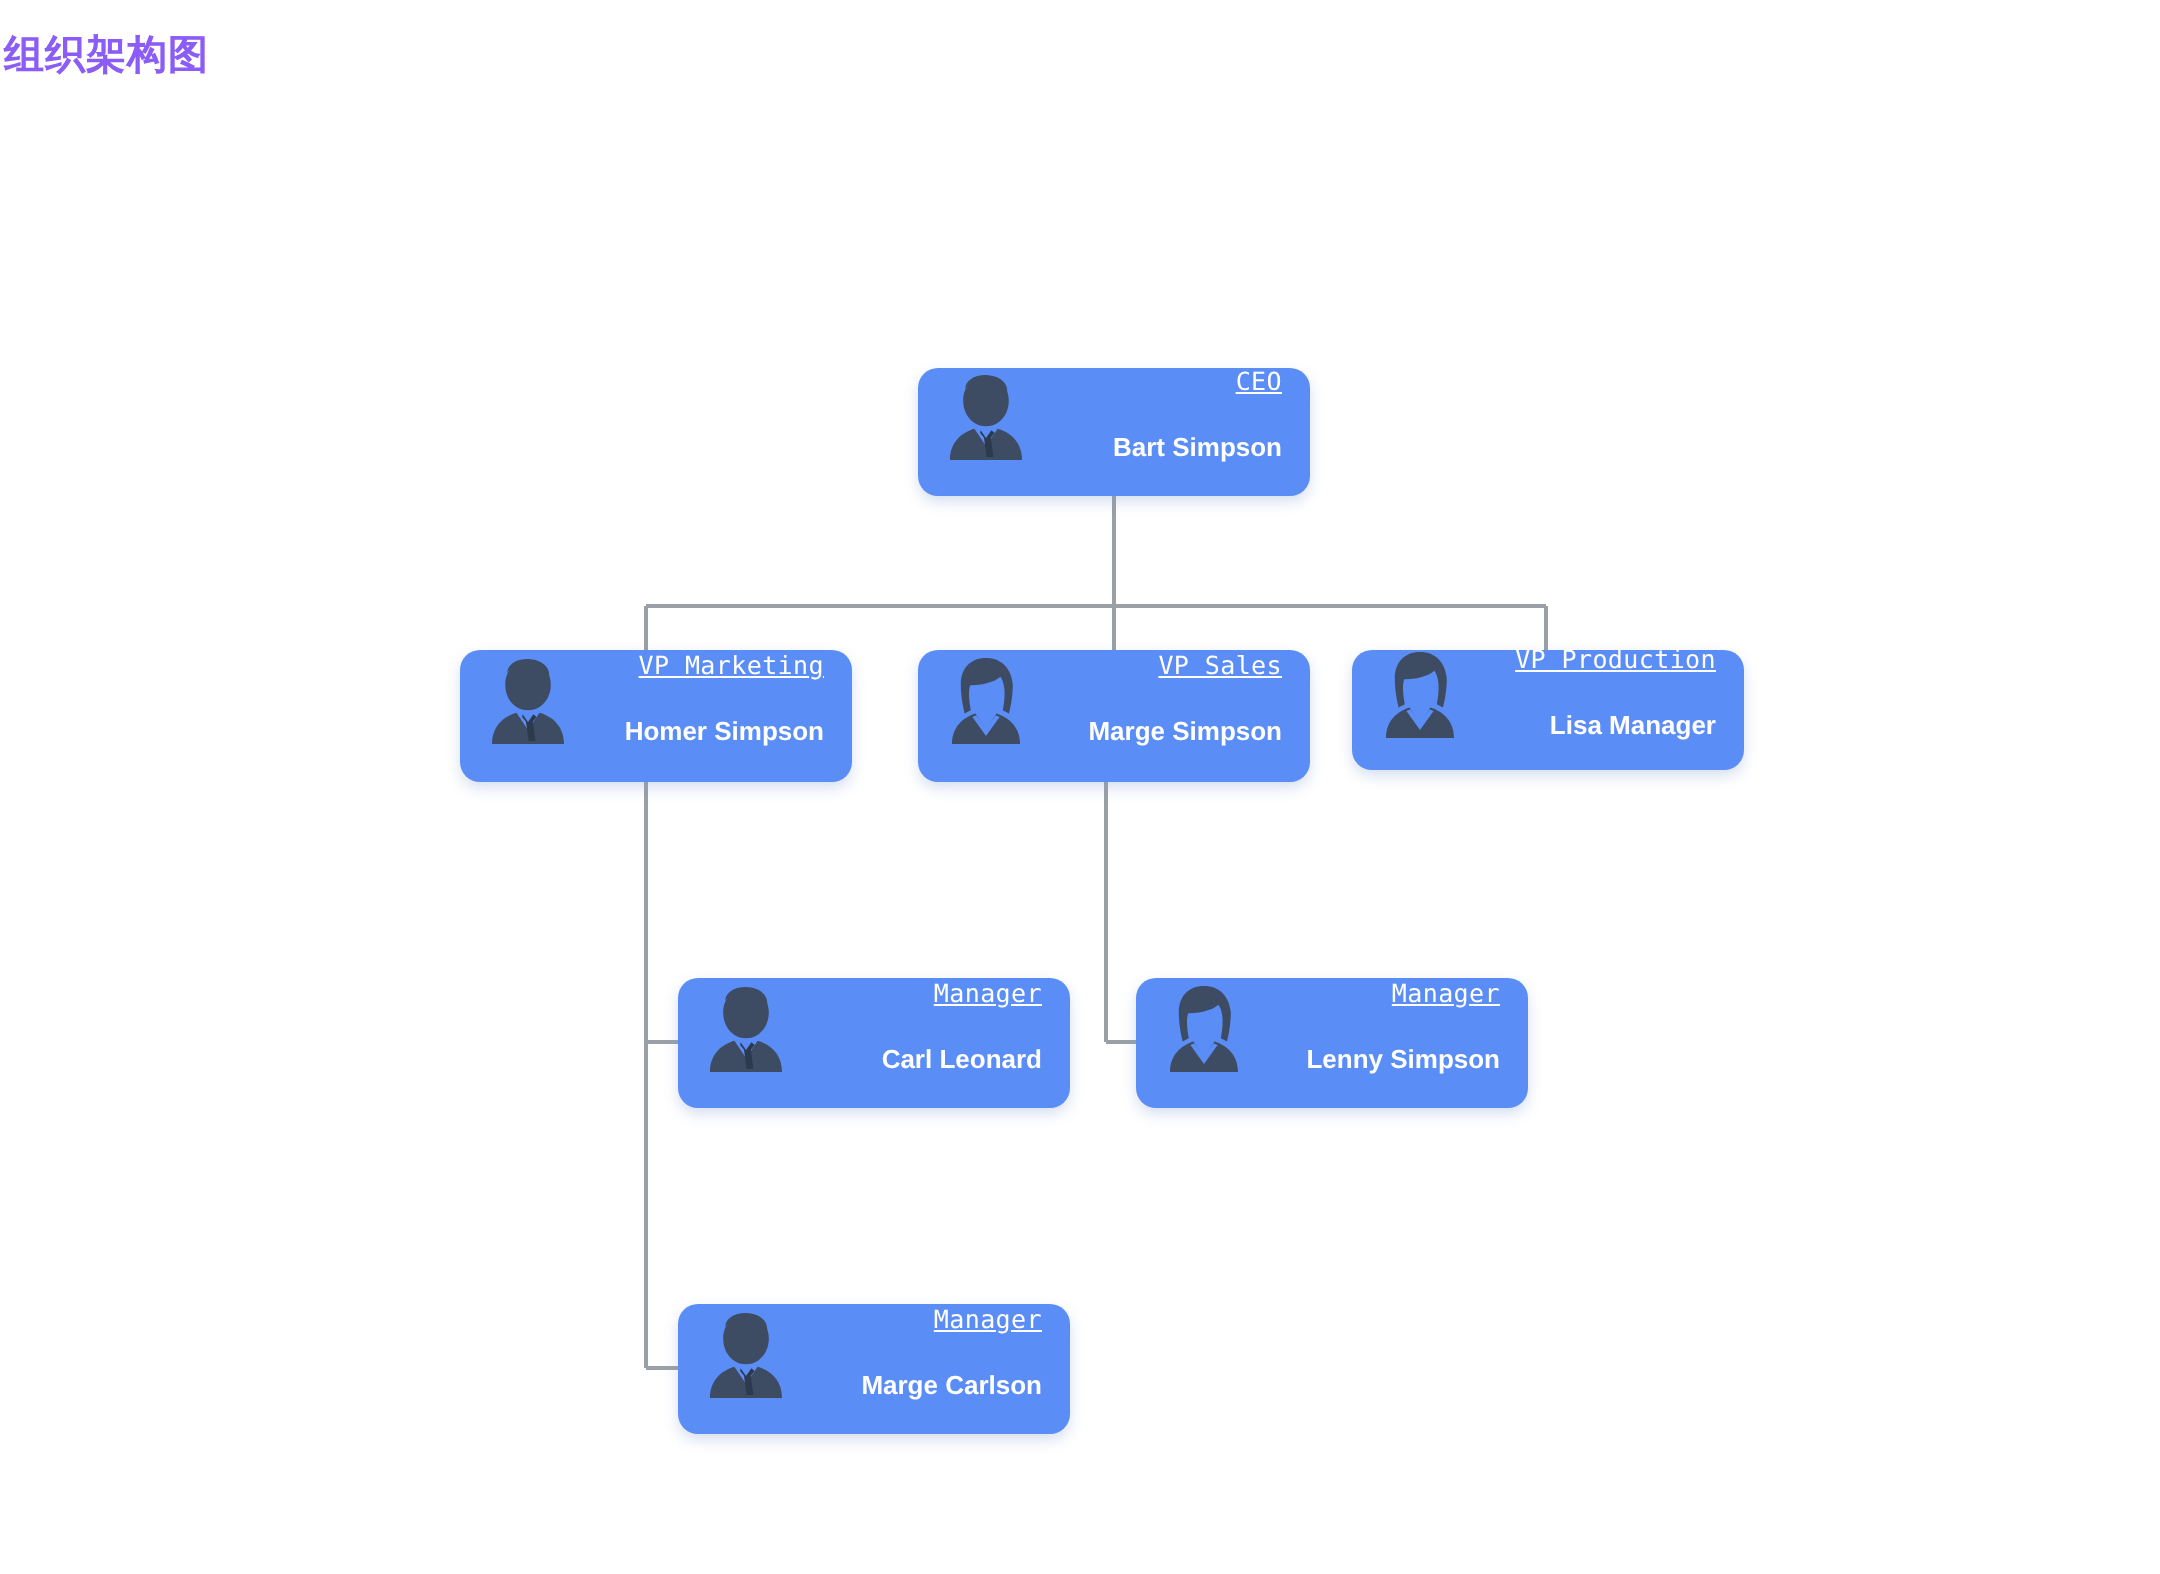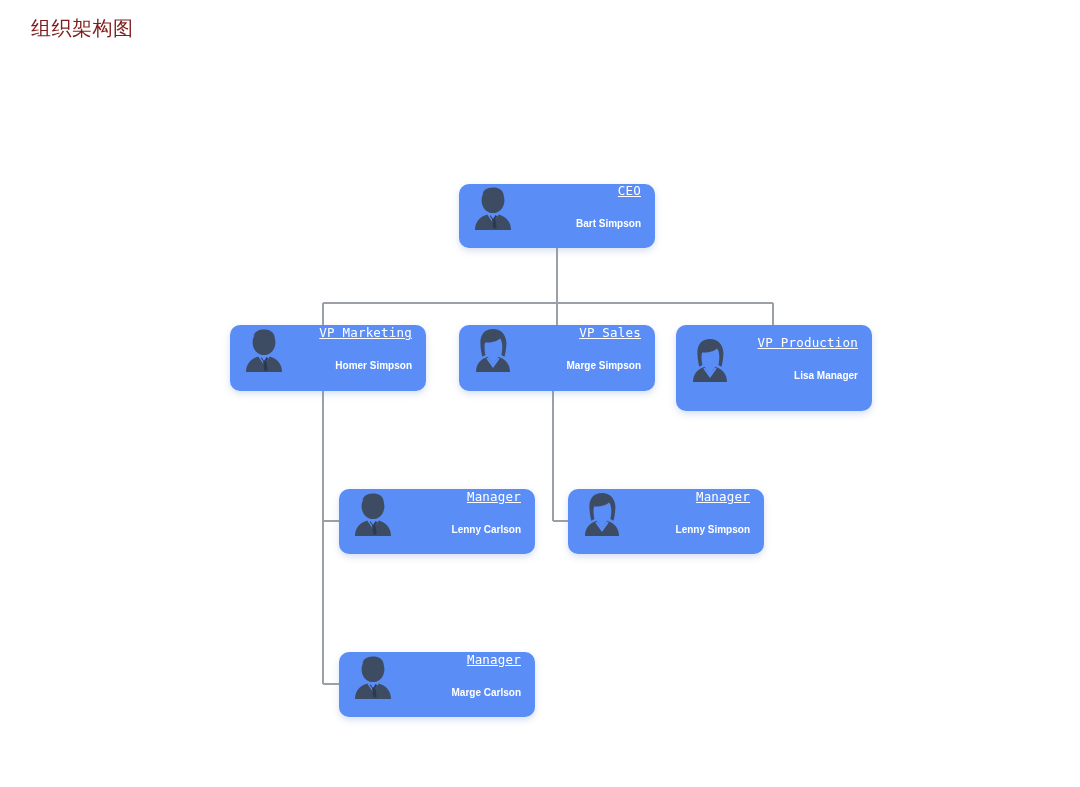--- a/index.html
+++ b/index.html
@@ -5,24 +5,24 @@
   * { box-sizing: border-box; }
   html, body {
     margin: 0; padding: 0;
     width: 1080px; height: 787px;
     background: #ffffff;
     font-family: "Liberation Sans", sans-serif;
     overflow: hidden;
   }
   #page-title {
     position: absolute;
-    left: 31px; top: 14px;
+    left: 2px; top: 14px;
     font-size: 20px;
-    font-weight: normal;
-    color: #7f1d1d;
+    font-weight: bold;
+    color: #8b5cf6;
     letter-spacing: 0.5px;
     line-height: 28px;
   }
   #chart-canvas {
     position: absolute;
     left: 0; top: 0;
     width: 1080px; height: 787px;
   }
   #connector-layer {
     position: absolute;
@@ -56,21 +56,21 @@
     font-family: "DejaVu Sans Mono", "Liberation Mono", monospace;
     font-size: 12.5px;
     color: #ffffff;
     text-decoration: underline;
     line-height: 18px;
     white-space: nowrap;
     letter-spacing: 0.2px;
   }
   .node-name {
     font-family: "Liberation Sans", sans-serif;
-    font-size: 10px;
+    font-size: 13px;
     font-weight: bold;
     color: #ffffff;
     line-height: 20px;
     white-space: nowrap;
     margin-top: 14px;
   }
 </style>
 </head>
 <body>
 
@@ -136,21 +136,21 @@
         <path d="M9 48c0-8.3 5.2-13.2 11.8-15.3L26 41l5.2-8.3C37.8 34.8 43 39.7 43 48H9z"></path>
         <path d="M21.2 33.6L26 40.2l4.8-6.6 2 .9L26 44l-6.8-9.5z" fill="#5b8df6"></path>
       </g>
     </svg>
     <div class="node-text">
       <div class="node-role">VP Sales</div>
       <div class="node-name">Marge Simpson</div>
     </div>
   </div>
 
-  <div class="node" style="left:676px; top:325px; width:196px; height:86px;">
+  <div class="node" style="left:676px; top:325px; width:196px; height:60px;">
     <svg class="node-avatar" viewBox="0 0 52 52">
       <g fill="#3d4c63">
         <path d="M26 5c-7.8 0-12.6 5.2-12.6 13.2 0 3.5.4 7 .9 9.8.3 1.7.7 3.4 1 4.7l3.1-1.6c-.5-2.4-.9-5.4-.9-8.3 0-1.6.2-3 .6-4.2 3.6.2 11.6-.9 15.1-4.2 1.2 1.6 2.1 4.5 2.1 8.4 0 2.9-.4 5.9-.9 8.3l3.1 1.6c.3-1.3.7-3 1-4.7.5-2.8.9-6.3.9-9.8C38.6 10.2 33.8 5 26 5z"></path>
         <path d="M9 48c0-8.3 5.2-13.2 11.8-15.3L26 41l5.2-8.3C37.8 34.8 43 39.7 43 48H9z"></path>
         <path d="M21.2 33.6L26 40.2l4.8-6.6 2 .9L26 44l-6.8-9.5z" fill="#5b8df6"></path>
       </g>
     </svg>
     <div class="node-text">
       <div class="node-role">VP Production</div>
       <div class="node-name">Lisa Manager</div>
@@ -161,21 +161,21 @@
     <svg class="node-avatar" viewBox="0 0 52 52">
       <g fill="#3d4c63">
         <path d="M26 7c-7.2 0-11.4 4.6-11.4 11.2 0 5.4 2.6 9.2 5.3 11 1.9 1.3 4 1.9 6.1 1.9s4.2-.6 6.1-1.9c2.7-1.8 5.3-5.6 5.3-11C37.4 11.6 33.2 7 26 7z"></path>
         <path d="M15.6 12.5c2.6-3.4 7.4-4.6 12.3-3.6 3.6.7 6.9 2.5 8.6 5.4.7-4.2-2.9-8.2-9.3-8.7-6.8-.5-11.4 2.6-11.6 6.9z"></path>
         <path d="M8 48c0-8.6 5.4-13.6 12.2-15.6L26 41l5.8-8.6C38.6 34.4 44 39.4 44 48H8z"></path>
         <path d="M23.3 33.1l2.7 3.9 2.7-3.9 1.6 1.4-1.9 2.4 1.3 9.6h-3.4l-1.3-9.6-1.9-2.4z" fill="#2d3a4d"></path>
       </g>
     </svg>
     <div class="node-text">
       <div class="node-role">Manager</div>
-      <div class="node-name">Lenny Carlson</div>
+      <div class="node-name">Carl Leonard</div>
     </div>
   </div>
 
   <div class="node" style="left:568px; top:489px; width:196px; height:65px;">
     <svg class="node-avatar" viewBox="0 0 52 52">
       <g fill="#3d4c63">
         <path d="M26 5c-7.8 0-12.6 5.2-12.6 13.2 0 3.5.4 7 .9 9.8.3 1.7.7 3.4 1 4.7l3.1-1.6c-.5-2.4-.9-5.4-.9-8.3 0-1.6.2-3 .6-4.2 3.6.2 11.6-.9 15.1-4.2 1.2 1.6 2.1 4.5 2.1 8.4 0 2.9-.4 5.9-.9 8.3l3.1 1.6c.3-1.3.7-3 1-4.7.5-2.8.9-6.3.9-9.8C38.6 10.2 33.8 5 26 5z"></path>
         <path d="M9 48c0-8.3 5.2-13.2 11.8-15.3L26 41l5.2-8.3C37.8 34.8 43 39.7 43 48H9z"></path>
         <path d="M21.2 33.6L26 40.2l4.8-6.6 2 .9L26 44l-6.8-9.5z" fill="#5b8df6"></path>
       </g>

